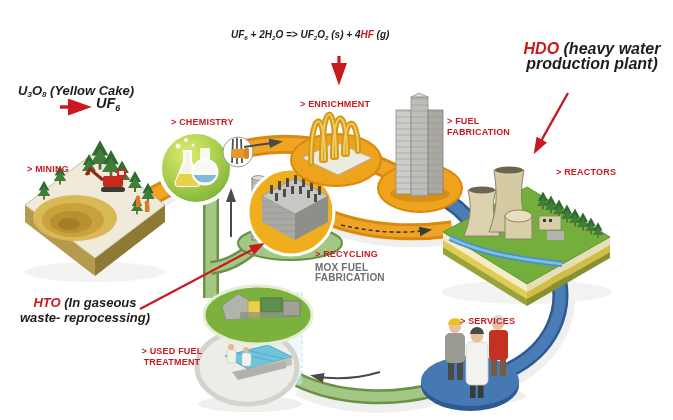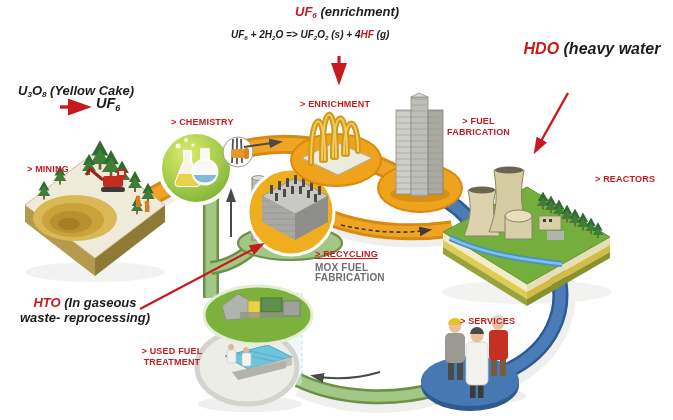--- a/index.html
+++ b/index.html
@@ -1,20 +1,20 @@
 <!DOCTYPE html>
 <html><head>
 <meta charset="utf-8">
 <style>
   html,body{margin:0;padding:0;background:#fff;}
   #canvas{position:relative;width:673px;height:420px;background:#ffffff;overflow:hidden;
           font-family:"Liberation Sans",sans-serif;}
   #art{position:absolute;left:0;top:0;}
   .stage{position:absolute;color:#C8191F;font-weight:bold;font-size:9px;line-height:11px;
-         letter-spacing:.2px;white-space:nowrap;text-align:center;}
+         letter-spacing:.2px;white-space:nowrap;}
   .substage{position:absolute;color:#6D6E71;font-weight:bold;font-size:10px;line-height:10px;
          letter-spacing:.2px;white-space:nowrap;}
   .ann{position:absolute;color:#1d1d1b;font-weight:bold;font-style:italic;font-size:13px;
        line-height:15px;white-space:nowrap;}
   .ann .red, .redtxt{color:#C8191F;}
   .sb{font-size:.62em;vertical-align:-.28em;}
   .center{text-align:center;white-space:normal;}
 </style>
 </head>
 <body>
@@ -288,34 +288,33 @@
   </g>
 
   <g fill="none" stroke="#C8191F">
     <path d="M 339 56 L 339 79" stroke-width="3.2" marker-end="url(#ah-red)"></path>
     <path d="M 60 107 L 85 107" stroke-width="3.4" marker-end="url(#ah-red)"></path>
     <path d="M 568 93 L 536 150" stroke-width="2.4" marker-end="url(#ah-red)"></path>
     <path d="M 140 309 L 261 245" stroke-width="2.2" marker-end="url(#ah-red)"></path>
   </g>
 </svg>
 
-  <div class="ann" style="left:295px;top:4px;"><span class="red"><span>UF</span><span class="sb">6</span></span><span> (enrichment)</span></div>
 
   <div class="ann" style="left:231px;top:27px;font-size:10px;"><span>UF</span><span class="sb">6</span><span> + 2H</span><span class="sb">2</span><span>O =&gt; UF</span><span class="sb">2</span><span>O</span><span class="sb">2</span><span> (s) + 4</span><span class="red">HF</span><span> (g)</span></div>
 
-  <div class="ann center" style="left:514px;top:41px;width:156px;font-size:16px;"><span class="red">HDO</span><span> (heavy water</span><br></div>
+  <div class="ann center" style="left:514px;top:41px;width:156px;font-size:16px;"><span class="red">HDO</span><span> (heavy water</span><br><span>production plant)</span></div>
 
   <div class="ann" style="left:18px;top:83px;"><span>U</span><span class="sb">3</span><span>O</span><span class="sb">8</span><span> (Yellow Cake)</span></div>
 
   <div class="ann" style="left:96px;top:96px;font-size:14.5px;font-style:italic;text-align:center;"><span>UF</span><span class="sb">6</span></div>
 
   <div class="ann center" style="left:2px;top:295px;width:166px;"><span class="red">HTO</span><span> (In gaseous</span><br><span>waste- reprocessing)</span></div>
 
   <div class="stage" style="left:27px;top:164px;">&gt; MINING</div>
   <div class="stage" style="left:171px;top:117px;">&gt; CHEMISTRY</div>
   <div class="stage" style="left:300px;top:99px;">&gt; ENRICHMENT</div>
   <div class="stage" style="left:447px;top:116px;"><span>&gt; FUEL</span><br><span>FABRICATION</span></div>
-  <div class="stage" style="left:556px;top:174px;margin-left:39px;">&gt; REACTORS</div>
-  <div class="stage" style="left:315px;top:249px;text-decoration:underline;">&gt; RECYCLING</div>
+  <div class="stage" style="left:556px;top:167px;">&gt; REACTORS</div>
+  <div class="stage" style="left:315px;top:249px;">&gt; RECYCLING</div>
   <div class="substage" style="left:315px;top:263px;"><span>MOX FUEL</span><br><span>FABRICATION</span></div>
   <div class="stage center" style="left:134px;top:346px;width:76px;"><span>&gt; USED FUEL</span><br><span>TREATMENT</span></div>
   <div class="stage" style="left:460px;top:304px;margin-top:12px;">&gt; SERVICES</div>
 </div>
 
 </body></html>

